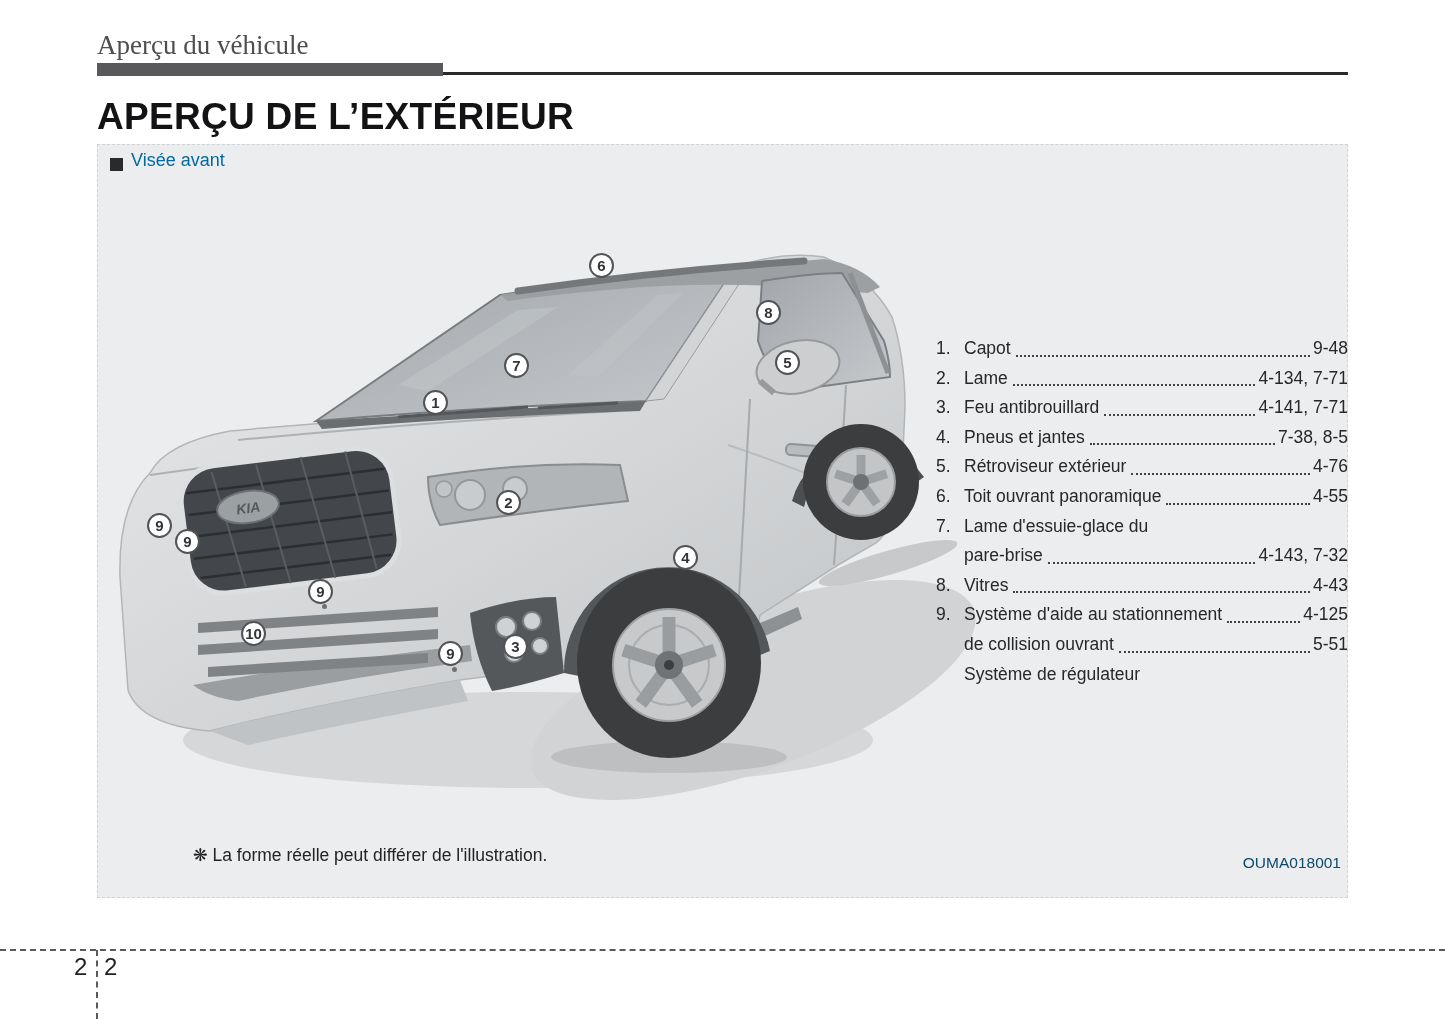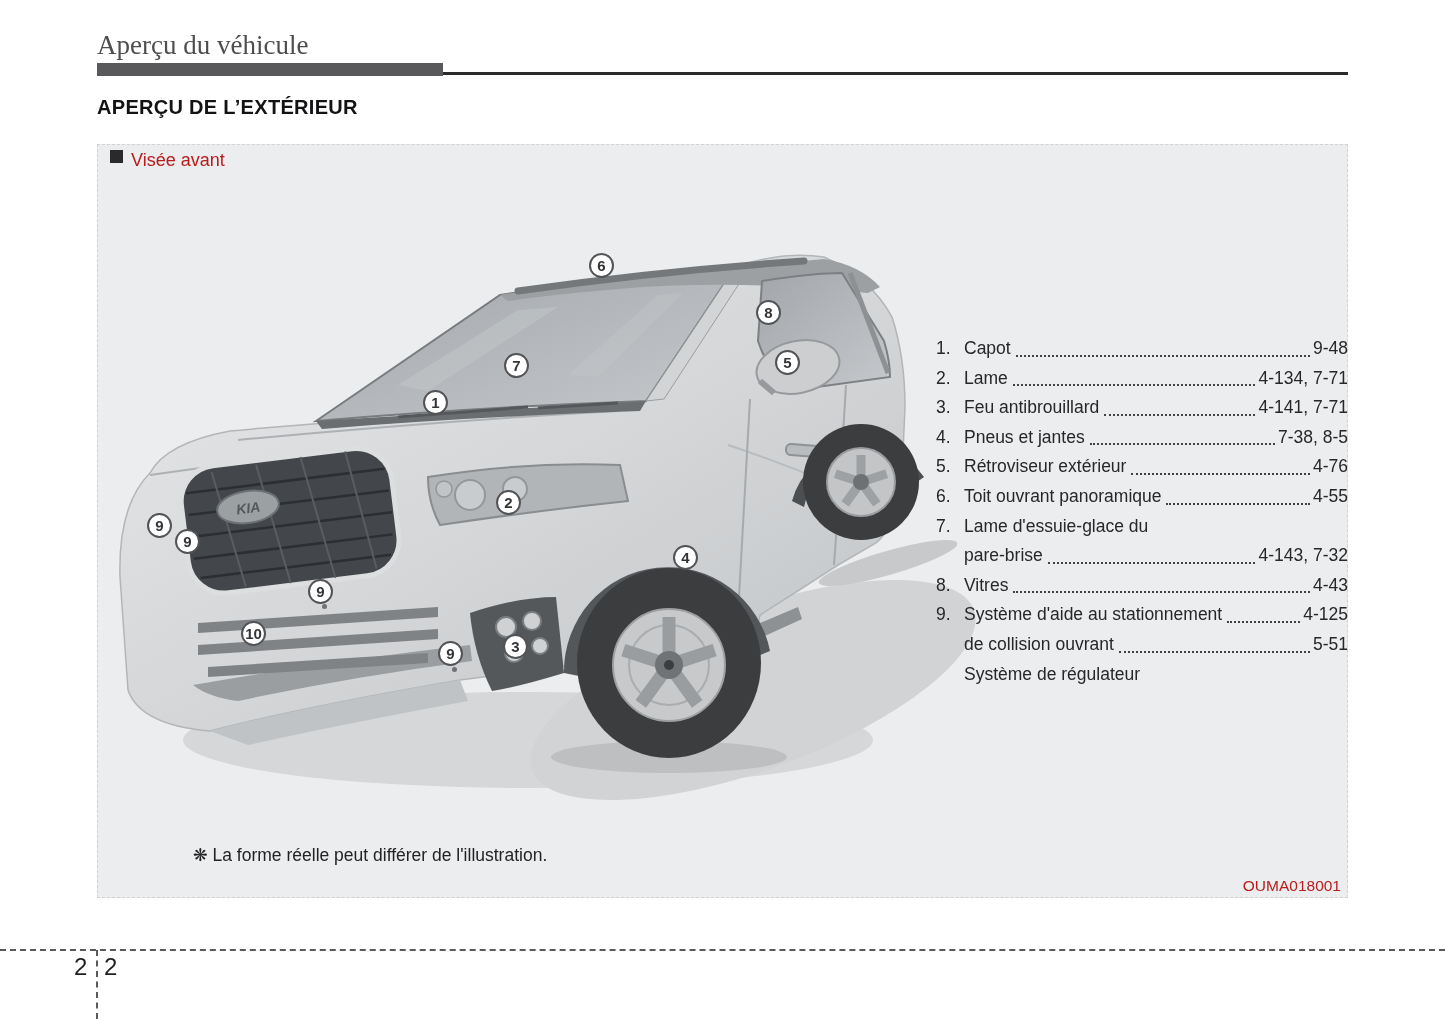--- a/index.html
+++ b/index.html
@@ -6,49 +6,49 @@
   .page{position:relative;width:1445px;height:1019px;background:#ffffff;overflow:hidden;
         font-family:"Liberation Sans",sans-serif;color:#222;}
 
   
   .rh-title{position:absolute;left:97px;top:30px;font-family:"Liberation Serif",serif;
             font-size:27px;color:#4e4e50;}
   .rh-rule{position:absolute;left:97px;top:72px;width:1251px;height:3px;background:#2a2a2c;}
   .rh-bar{position:absolute;left:97px;top:63px;width:346px;height:13px;background:#59595b;}
 
   
-  .page-title{position:absolute;left:97px;top:96px;margin:0;font-size:20px;font-weight:bold;
+  .page-title{position:absolute;left:97px;top:96px;margin:0;font-size:37px;font-weight:bold;
               color:#131315;letter-spacing:.3px;}
 
   
   .figure-box{position:absolute;left:97px;top:144px;width:1251px;height:754px;
               background:#ecedee;border:1px dashed #d0d3d5;box-sizing:border-box;}
-  .figure-label{position:absolute;left:12px;top:5px;font-size:18px;color:#b91c1c;
-                display:flex;align-items:flex-start;}
+  .figure-label{position:absolute;left:12px;top:5px;font-size:18px;color:#0369a1;
+                display:flex;align-items:flex-end;}
   .figure-label .sq{width:13px;height:13px;background:#2a2a2c;display:inline-block;margin-right:8px;}
 
   .car{position:absolute;left:0;top:0;width:1251px;height:754px;}
 
   
   .callout{position:absolute;width:25px;height:25px;box-sizing:border-box;border-radius:50%;
            background:#fff;border:2px solid #515356;color:#333436;text-align:center;
            font:bold 15px/21px "Liberation Sans",sans-serif;}
   .ldot{position:absolute;width:5px;height:5px;border-radius:50%;background:#6f7274;}
 
   
   .parts-list{position:absolute;left:838px;top:189px;width:412px;font-size:17.5px;color:#27272a;}
   .plr{display:flex;height:29.6px;line-height:29.6px;align-items:flex-end;}
   .plr .n{width:28px;flex:0 0 28px;}
   .plr .t{white-space:nowrap;}
   .plr .l{flex:1 1 auto;min-width:12px;border-bottom:2px dotted #414143;
           align-self:flex-end;margin:0 3px 7px 5px;}
   .plr .p{white-space:nowrap;}
 
   .figure-note{position:absolute;left:83px;top:700px;font-size:17.5px;color:#232325;margin-left:12px;}
-  .figure-code{position:absolute;right:6px;top:732px;font-size:15.5px;color:#b91c1c;}
+  .figure-code{position:absolute;right:6px;top:709px;font-size:15.5px;color:#0c4a6e;}
 
   
   .footer-dash-h{position:absolute;left:0;top:949px;width:1445px;height:0;
                  border-top:2px dashed #5a5a5c;}
   .footer-dash-v{position:absolute;left:96px;top:950px;height:69px;width:0;
                  border-left:2px dashed #5a5a5c;}
   .page-num{position:absolute;top:953px;font-size:24px;color:#1f1f21;}
   .page-num.chapter{left:74px;}
   .page-num.pagenum{left:104px;}
 </style>

